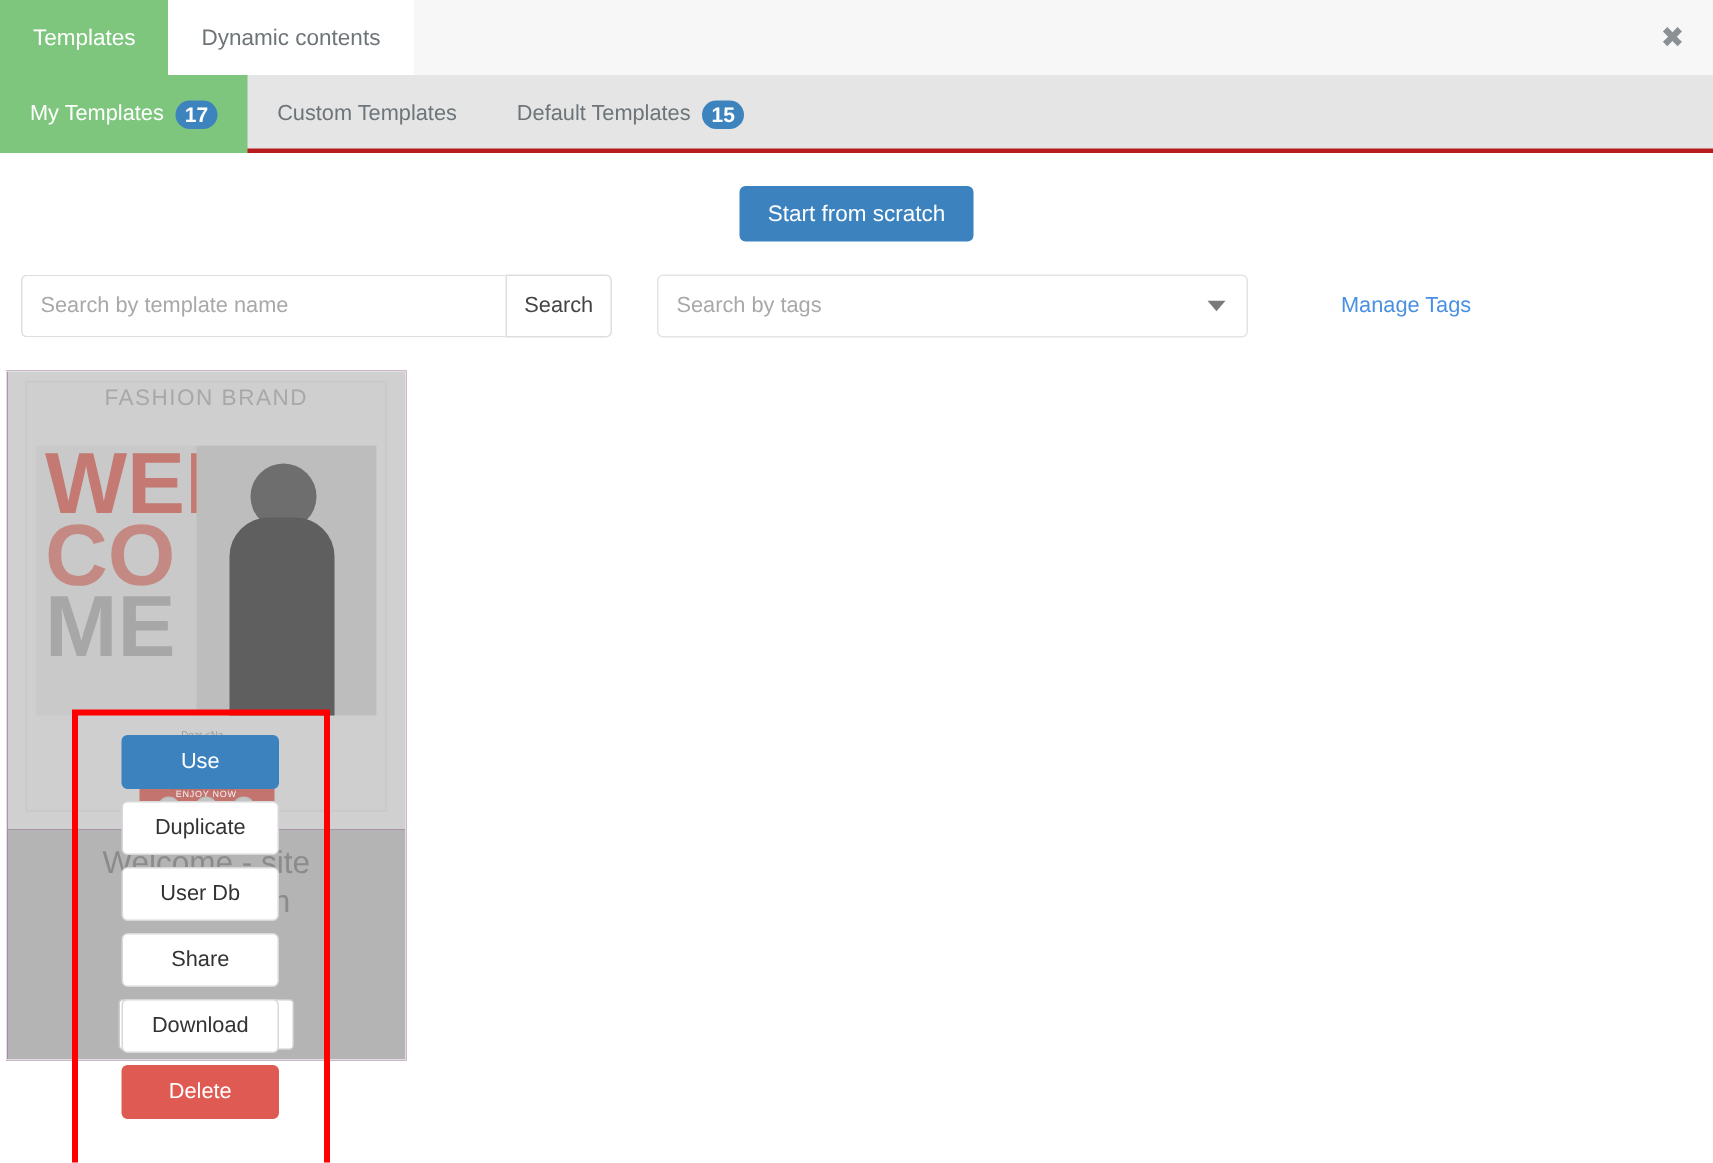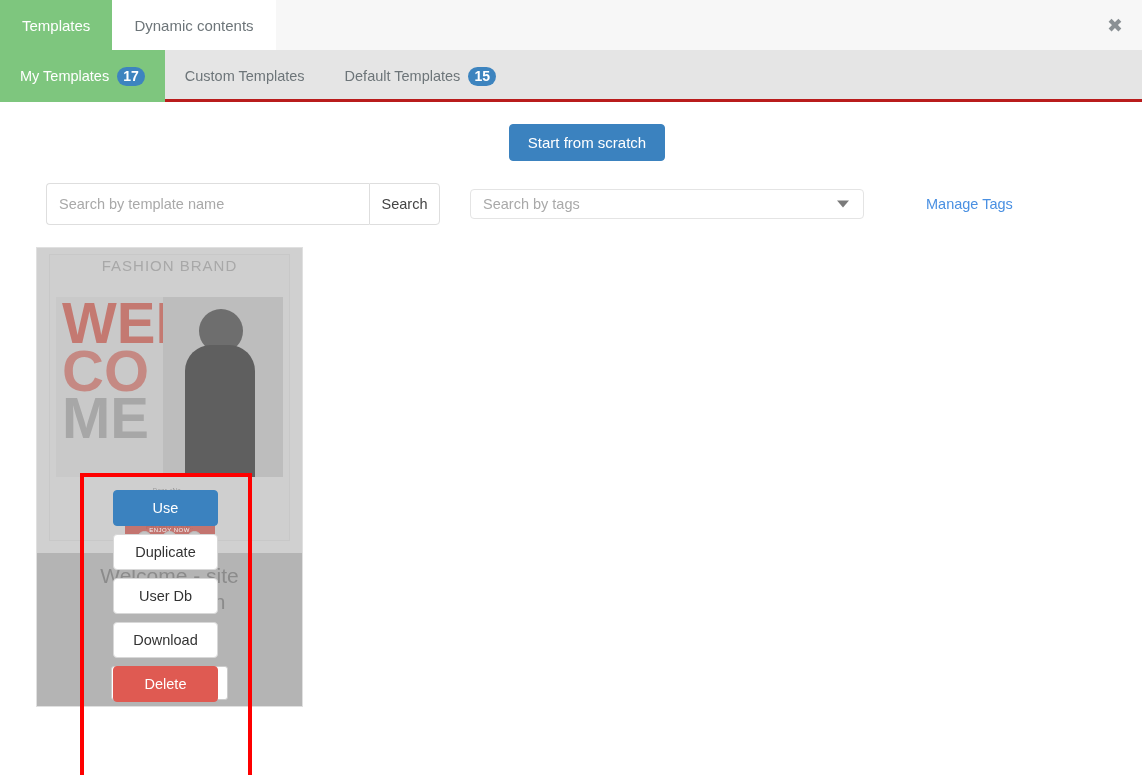--- a/index.html
+++ b/index.html
@@ -71,21 +71,21 @@
     padding: 0 6px;
     border-radius: 10px;
     background: #3d84bf;
     color: #ffffff;
     font-size: 14px;
     font-weight: bold;
   }
   .subbar-fill { flex: 1; }
 
   
-  .content { position: relative; background: #ffffff; margin-left: 32px; }
+  .content { position: relative; background: #ffffff; }
 
   .scratch-row {
     display: flex; justify-content: center;
     padding-top: 22px;
   }
   .btn-primary {
     background: #3b82bf;
     color: #ffffff;
     border: 1px solid #3b82bf;
     border-radius: 4px;
@@ -123,21 +123,21 @@
     background: #ffffff;
     color: #444;
     font-size: 14.5px;
     cursor: pointer;
     font-family: "Liberation Sans", sans-serif;
   }
   .tags-select {
     position: relative;
     margin-left: 30px;
     width: 394px;
-    height: 30px;
+    height: 42px;
     border: 1px solid #e4e4e4;
     border-radius: 4px;
     background: #fff;
     display: flex; align-items: center;
     padding: 0 12px;
     cursor: pointer;
   }
   .tags-placeholder { font-size: 14.5px; color: #a9a9a9; }
   .caret {
     position: absolute; right: 14px; top: 50%;
@@ -405,20 +405,21 @@
         <div class="card-title">Welcome - site subscription</div>
         <div class="card-author">Ann Example</div>
         <button class="manage-tags-btn">Manage Tags</button>
       </div>
     </div>
 
     <div class="actions">
       <button class="act-btn use">Use</button>
       <button class="act-btn">Duplicate</button>
       <button class="act-btn">User Db</button>
+      <button class="act-btn">Share</button>
       <button class="act-btn">Download</button>
       <button class="act-btn delete">Delete</button>
     </div>
 
     <div class="annotation"></div>
   </div>
 
 </div>
 
 </body></html>

